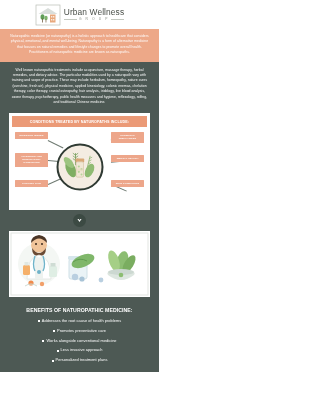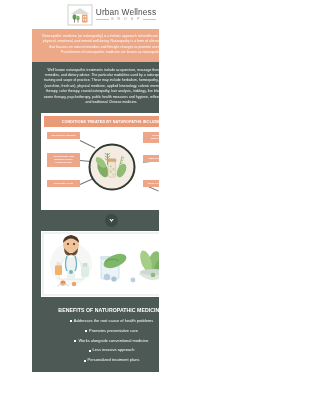--- a/index.html
+++ b/index.html
@@ -2,21 +2,21 @@
 <html><head>
 <meta charset="utf-8">
 <style>
   * { margin:0; padding:0; box-sizing:border-box; }
   html,body { width:159px; height:400px; }
   body {
     font-family:"Liberation Sans", sans-serif;
     background:#ffffff;
     overflow:hidden;
   }
-  .page { width:159px; height:280px; position:relative; display:flex; flex-direction:column;margin-left:32px; }
+  .page { width:159px; height:280px; position:relative; display:flex; flex-direction:column; }
 
   
   .header {
     background:#ffffff;
     padding:4px 0 3px 0;
     display:flex; align-items:center; justify-content:center;
   }
   .logo-wrap { display:flex; align-items:center; gap:3px; }
   .logo-mark { width:26px; height:22px; position:relative; flex:none; }
   .logo-text { display:flex; flex-direction:column; line-height:1; }

